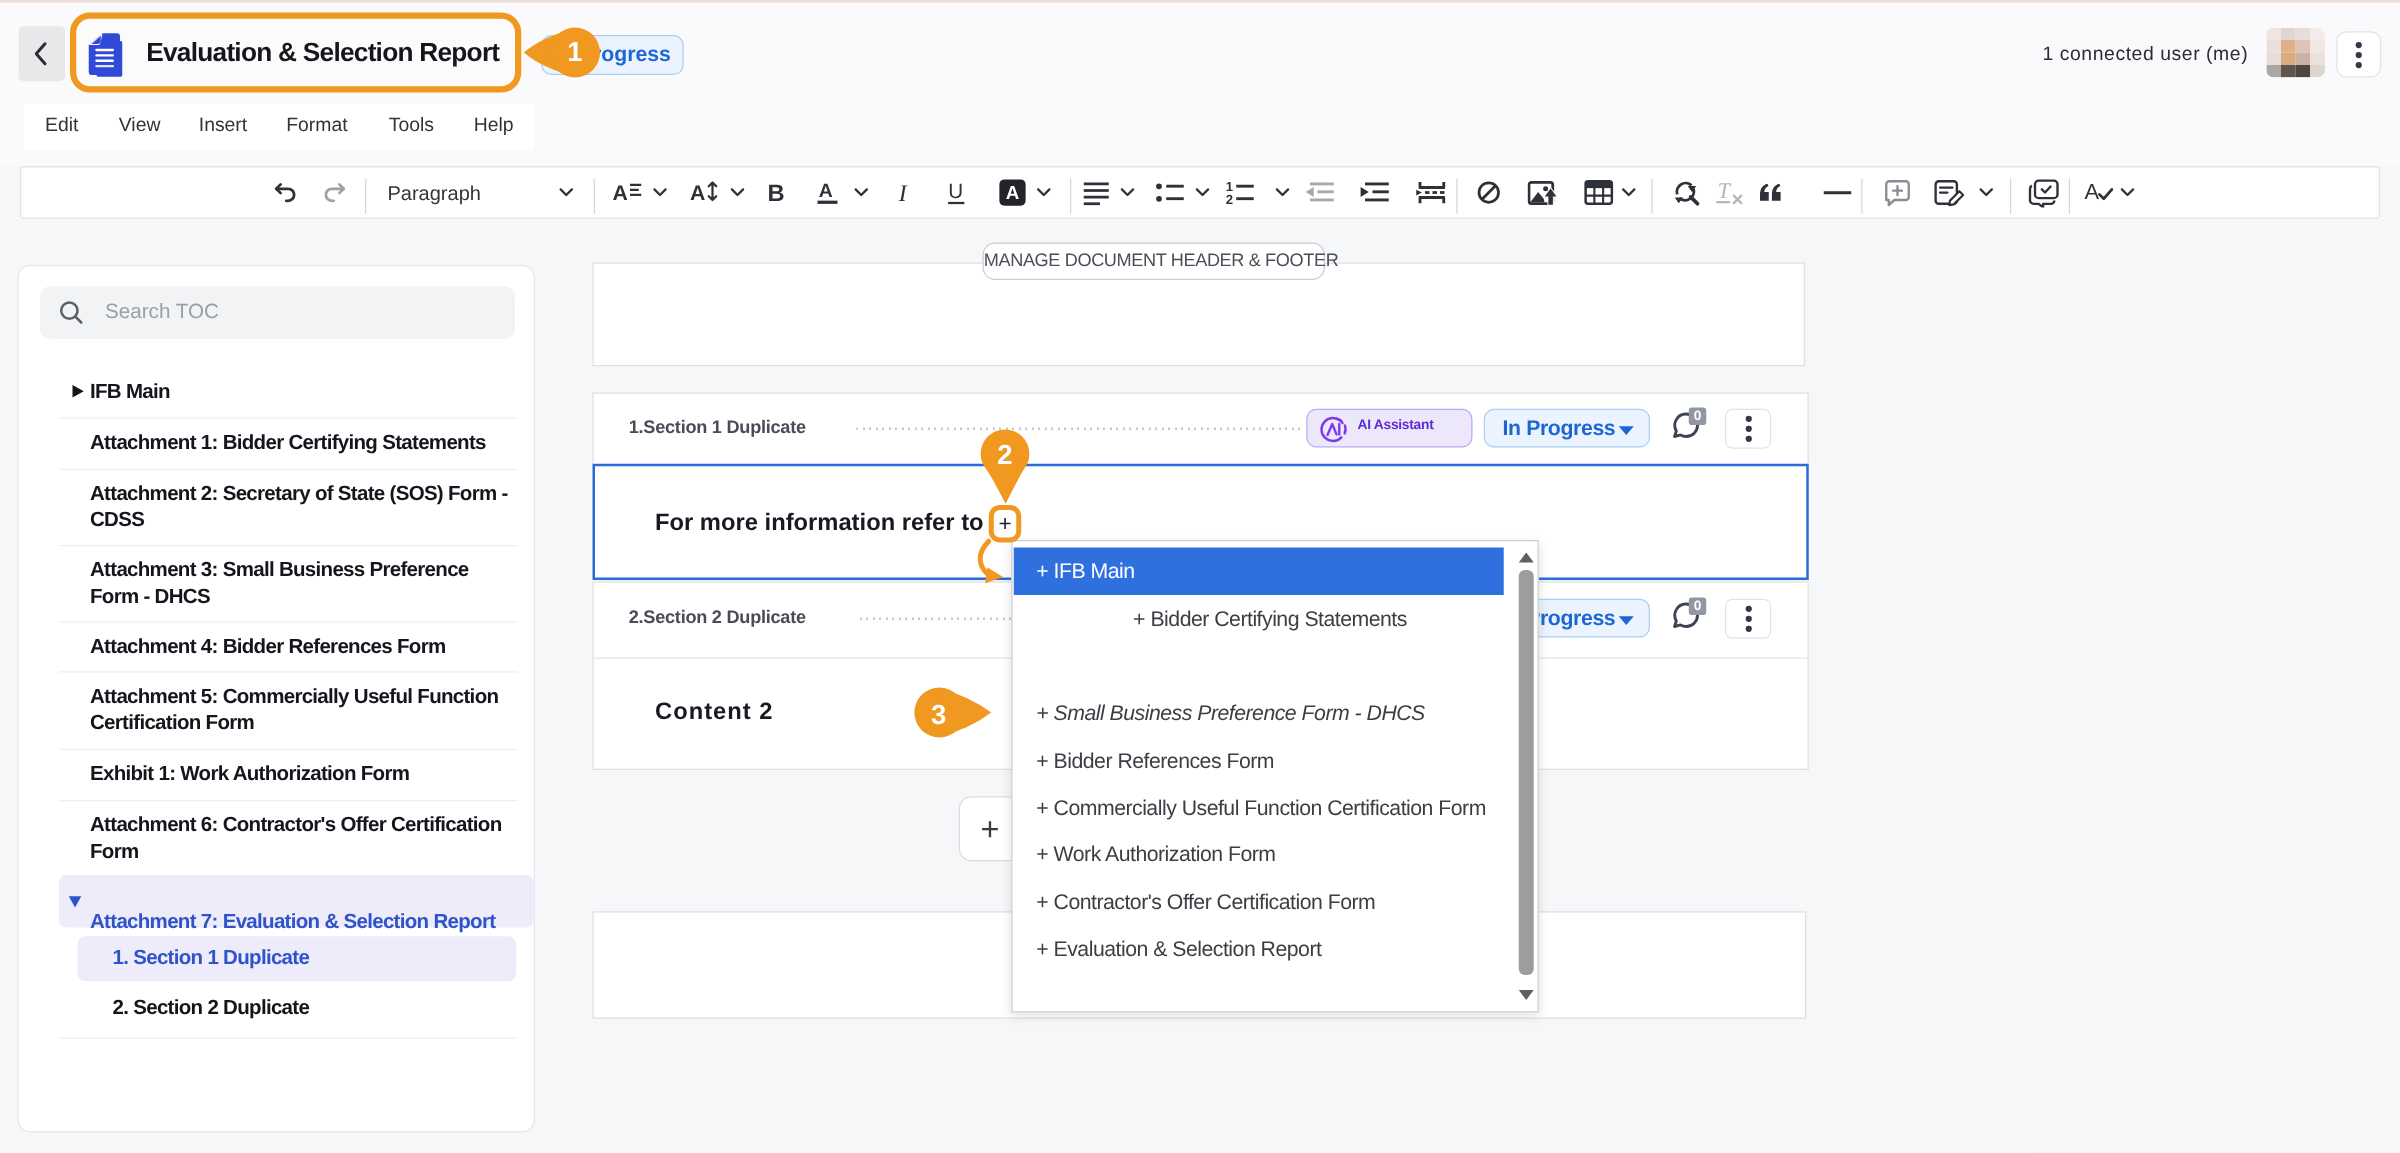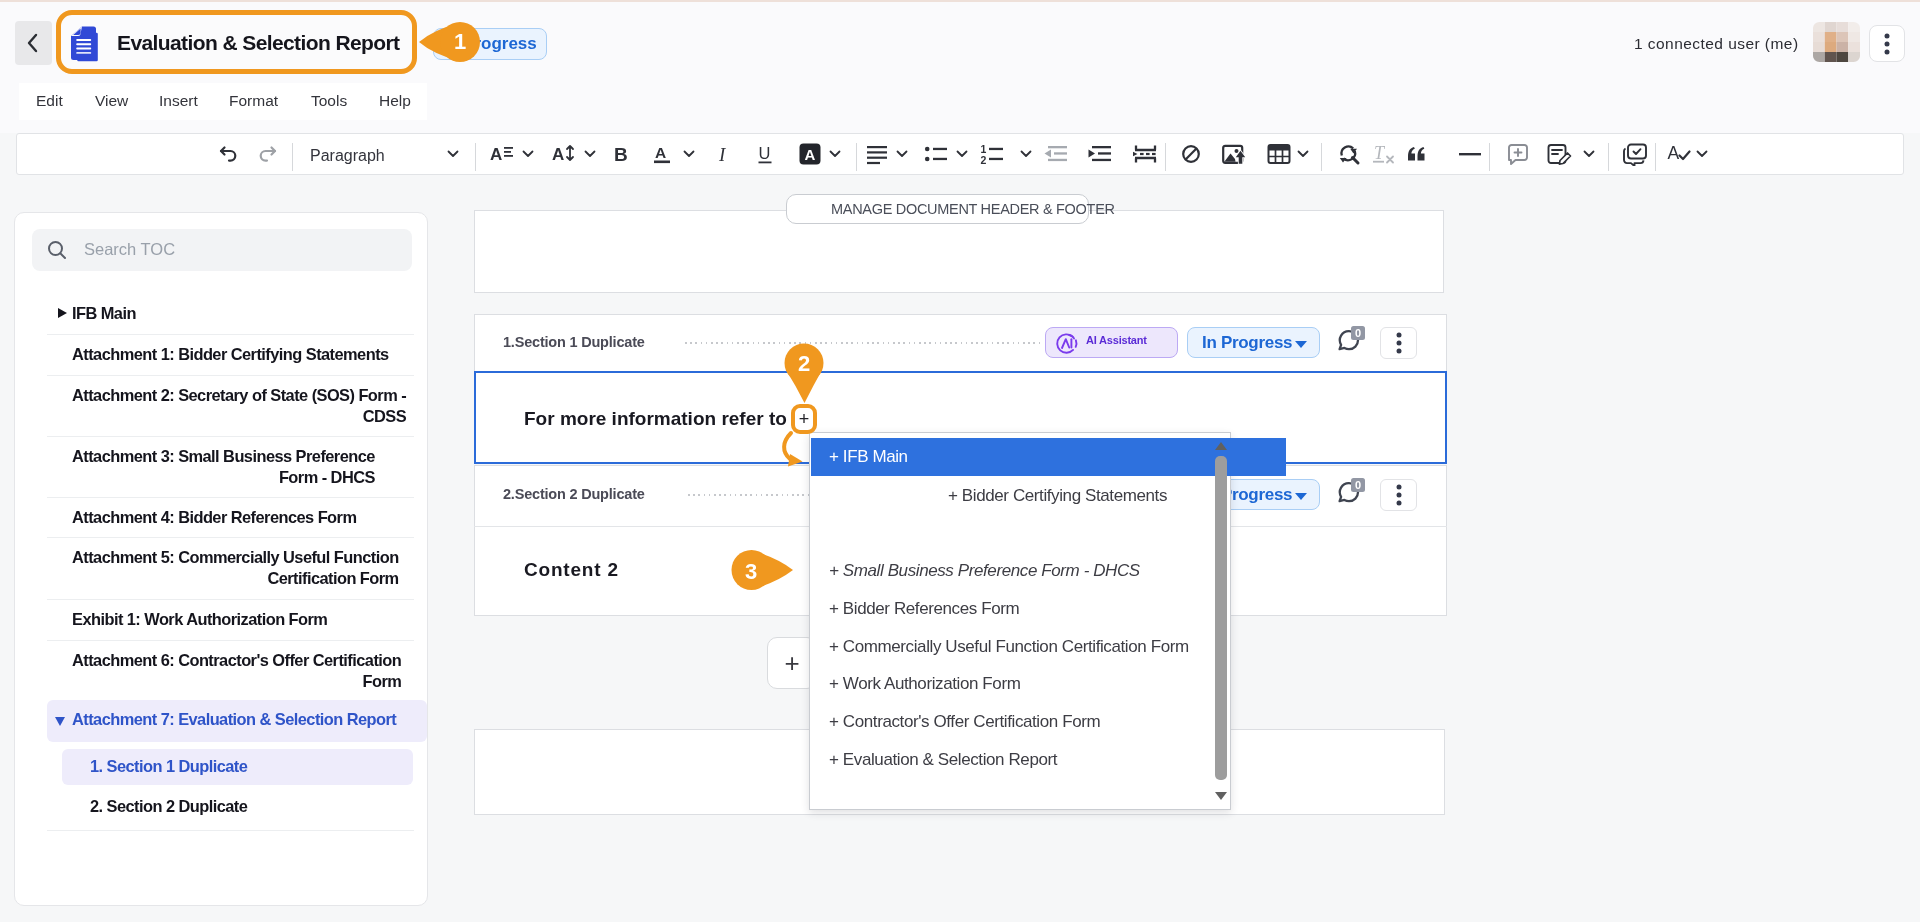--- a/index.html
+++ b/index.html
@@ -21,46 +21,46 @@
 .vdots span:nth-child(1){top:0;} .vdots span:nth-child(2){top:8px;} .vdots span:nth-child(3){top:16px;}
 
 #menubar { position:absolute; left:19px; top:83px; width:408px; height:37px; background:#ffffff; }
 #menubar span { position:absolute; top:9px; font-size:15.5px; color:#33343b; }
 
 #toolbar { position:absolute; left:16px; top:133px; width:1888px; height:42px; background:#fff; border:1px solid #e1e3e6; border-radius:3px; }
 .tbi { position:absolute; top:50%; transform:translateY(-50%); }
 .tbsep { position:absolute; top:9px; width:1px; height:28px; background:#d6d8db; }
 #paratxt { position:absolute; left:293px; top:13px; font-size:16px; color:#33343c; }
 
-#sidebar { position:absolute; left:14px; top:212px; width:414px; height:694px; background:#fff; border:1px solid #e5e6e9; border-radius:10px;text-align:right; }
+#sidebar { position:absolute; left:14px; top:212px; width:414px; height:694px; background:#fff; border:1px solid #e5e6e9; border-radius:10px; }
 #searchbox { position:absolute; left:17px; top:16px; width:380px; height:42px; background:#f2f3f5; border-radius:8px; }
 #searchbox span { position:absolute; left:52px; top:11px; font-size:16.5px; color:#99a0aa; }
 .toc { position:absolute; left:57px; font-size:16.4px; font-weight:700; letter-spacing:-0.55px; color:#15151d; line-height:20.5px; white-space:nowrap; }
 .tocsep { position:absolute; left:32px; width:367px; height:1px; background:#eceef0; }
 .tochl { position:absolute; background:#eeecfb; border-radius:6px; }
 .tri { position:absolute; width:0; height:0; }
 
 .whitebox { position:absolute; background:#fff; border:1px solid #dcdee2; }
-#managepill { position:absolute; left:786px; top:194px; width:303px; height:30px; background:#fff; border:1px solid #c9ccd1; border-radius:10px; text-align:center; line-height:28px; font-size:14.5px; letter-spacing:-0.3px; color:#4a4e59; z-index:3; white-space:nowrap;padding-left:44px; }
+#managepill { position:absolute; left:786px; top:194px; width:274px; height:30px; background:#fff; border:1px solid #c9ccd1; border-radius:10px; text-align:center; line-height:28px; font-size:14.5px; letter-spacing:-0.3px; color:#4a4e59; z-index:3; white-space:nowrap; }
 .secttl { position:absolute; font-size:14.5px; font-weight:700; letter-spacing:-0.2px; color:#4b4b57; }
 .dotline { position:absolute; height:2px; background:repeating-linear-gradient(90deg,#c6c8cc 0 1.6px,transparent 1.6px 5.2px); }
 .aipill { position:absolute; width:133px; height:31px; background:#ede7fc; border:1px solid #bca9f4; border-radius:8px; }
 .aipill .t { position:absolute; left:40px; top:6px; font-size:11px; font-weight:700; letter-spacing:-0.2px; color:#5b2bd6; white-space:nowrap; }
 .progpill { position:absolute; width:133px; height:31px; background:#eaf3fe; border:1px solid #a9cef5; border-radius:8px; }
 .progpill .t { position:absolute; left:14px; top:5px; font-size:17px; font-weight:700; letter-spacing:-0.3px; color:#1d67d4; }
 .progpill .tr { position:absolute; right:12px; top:13px; width:0; height:0; border-left:6px solid transparent; border-right:6px solid transparent; border-top:7px solid #1d67d4; }
 .cbadge { position:absolute; width:14px; height:14px; background:#9297a4; border-radius:2.5px; color:#fff; font-size:11px; font-weight:700; text-align:center; line-height:14px; }
 .dots2 { position:absolute; width:37px; height:32px; background:#fff; border:1.5px solid #e2e3e6; border-radius:6px; }
 .bluebox { position:absolute; left:474px; top:371px; width:973px; height:93px; background:#fff; border:2px solid #2b6bd9; }
 .ctext { font-size:19px; font-weight:700; color:#191921; white-space:nowrap; }
 #plusbox { position:absolute; left:791px; top:404px; width:26px; height:30px; background:#fff; border:4px solid #f0981f; border-radius:9px; z-index:6; text-align:center; line-height:22px; font-size:18px; font-weight:400; color:#222228; }
 #plusbtn { position:absolute; left:767px; top:637px; width:50px; height:52px; background:#fff; border:1px solid #d9dbde; border-radius:10px; text-align:center; line-height:50px; font-size:26px; font-weight:400; color:#3a3a40; }
 
 #dropdown { position:absolute; left:809px; top:432px; width:422px; height:378px; background:#fff; border:1px solid #c9ccd1; box-shadow:0 3px 8px rgba(40,40,60,0.14); z-index:5; }
-#dropdown .row { position:absolute; left:1px; width:475px; height:38px; font-size:17px; letter-spacing:-0.4px; color:#3d3d44; line-height:38px; padding-left:18px; }
+#dropdown .row { position:absolute; left:1px; width:392px; height:38px; font-size:17px; letter-spacing:-0.4px; color:#3d3d44; line-height:38px; padding-left:18px; }
 #dropdown .sel { background:#2e71de; color:#fff; }
 #sbthumb { position:absolute; left:405px; top:23px; width:12px; height:324px; background:#9d9d9d; border-radius:5px; }
 .sarrow { position:absolute; left:405px; width:0; height:0; border-left:6.5px solid transparent; border-right:6.5px solid transparent; }
 
 .callout { position:absolute; z-index:9; }
 .cnum { position:absolute; color:#fff; font-size:22px; font-weight:700; }
 </style>
 </head>
 <body>
 <div id="app">
@@ -323,21 +323,21 @@
     <div class="tocsep" style="top:284px;"></div>
     <div class="toc" style="top:294px;">Attachment 4: Bidder References Form</div>
     <div class="tocsep" style="top:324px;"></div>
     <div class="toc" style="top:334px;">Attachment 5: Commercially Useful Function<br>Certification Form</div>
     <div class="tocsep" style="top:386px;"></div>
     <div class="toc" style="top:396px;">Exhibit 1: Work Authorization Form</div>
     <div class="tocsep" style="top:427px;"></div>
     <div class="toc" style="top:437px;">Attachment 6: Contractor's Offer Certification<br>Form</div>
     <div class="tochl" style="left:32px;top:487px;width:380px;height:42px;"></div>
     <div class="tri" style="left:40px;top:504px;border-left:5.5px solid transparent;border-right:5.5px solid transparent;border-top:9px solid #2f54c8;"></div>
-    <div class="toc" style="top:496px;color:#2f54c8;">Attachment 7: Evaluation &amp; Selection Report</div>
+    <div class="toc" style="top:514px;color:#2f54c8;">Attachment 7: Evaluation &amp; Selection Report</div>
     <div class="tochl" style="left:47px;top:536px;width:351px;height:36px;"></div>
     <div class="toc" style="left:75px;top:543px;color:#2f54c8;">1. Section 1 Duplicate</div>
     <div class="toc" style="left:75px;top:583px;">2. Section 2 Duplicate</div>
     <div class="tocsep" style="top:617px;"></div>
   </div>
 
   <div class="whitebox" id="hdrbox" style="left:474px;top:210px;width:970px;height:83px;"></div>
   <div id="managepill">MANAGE DOCUMENT HEADER &amp; FOOTER</div>
 
   <div class="whitebox" style="left:474px;top:314px;width:973px;height:147px;border-bottom:none;"></div>

